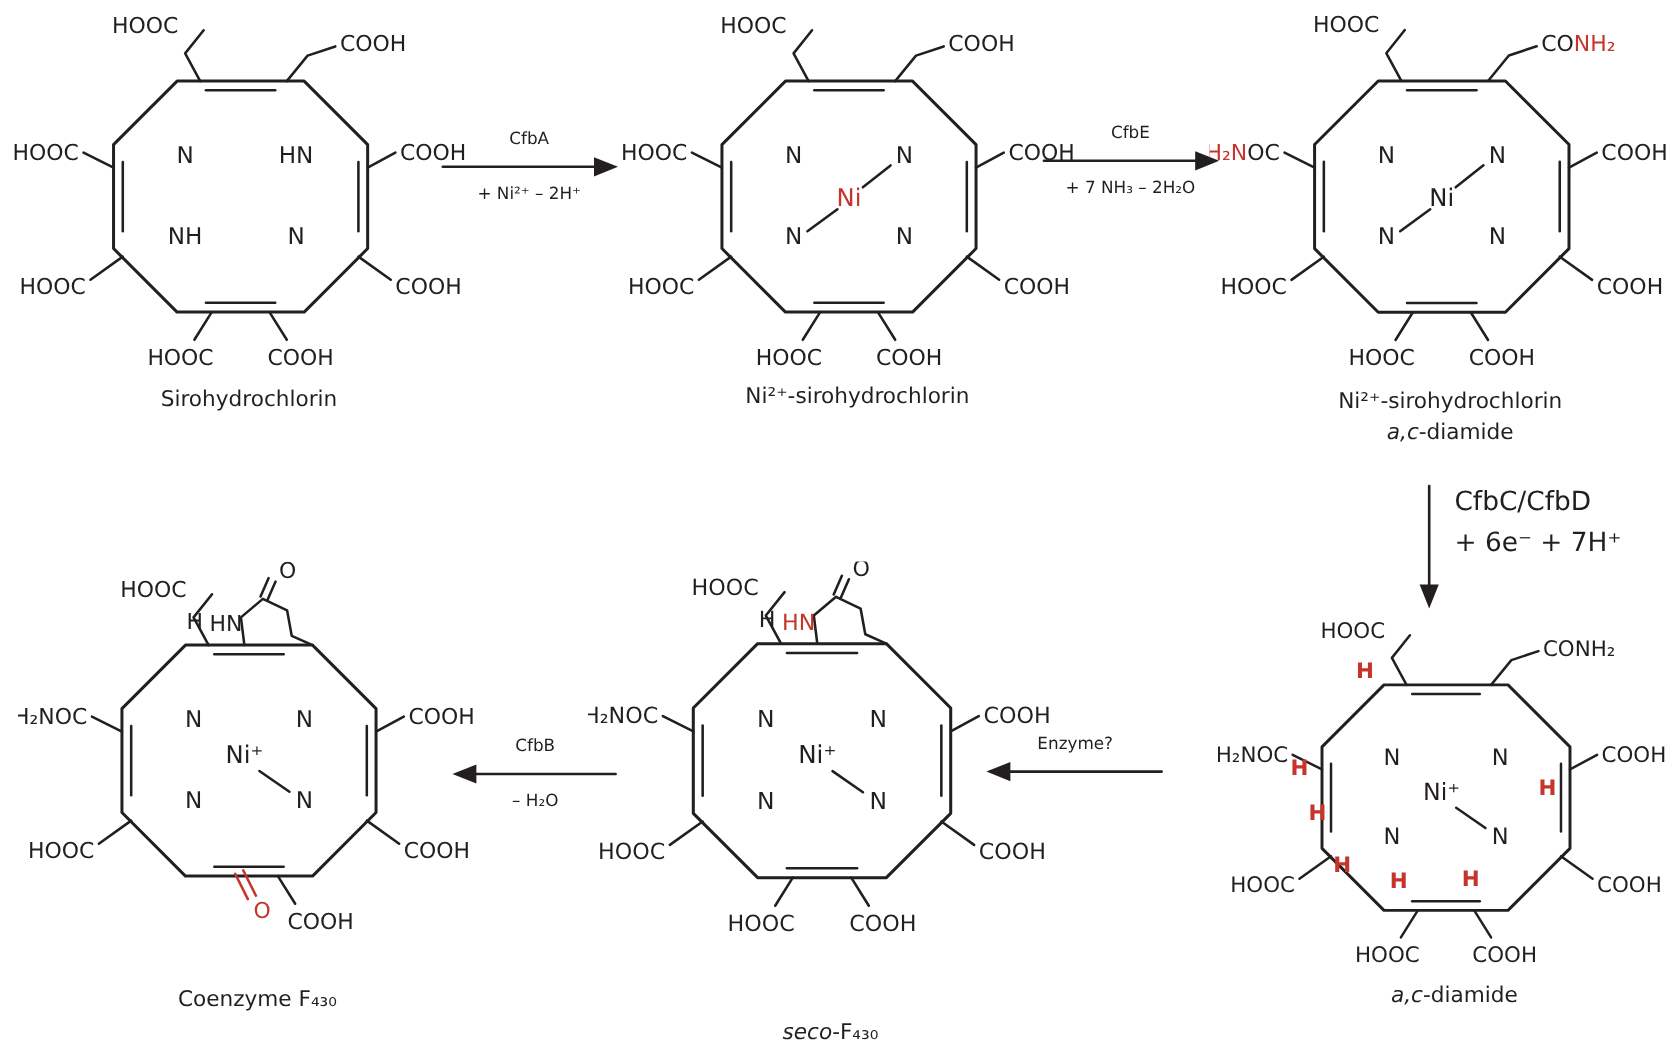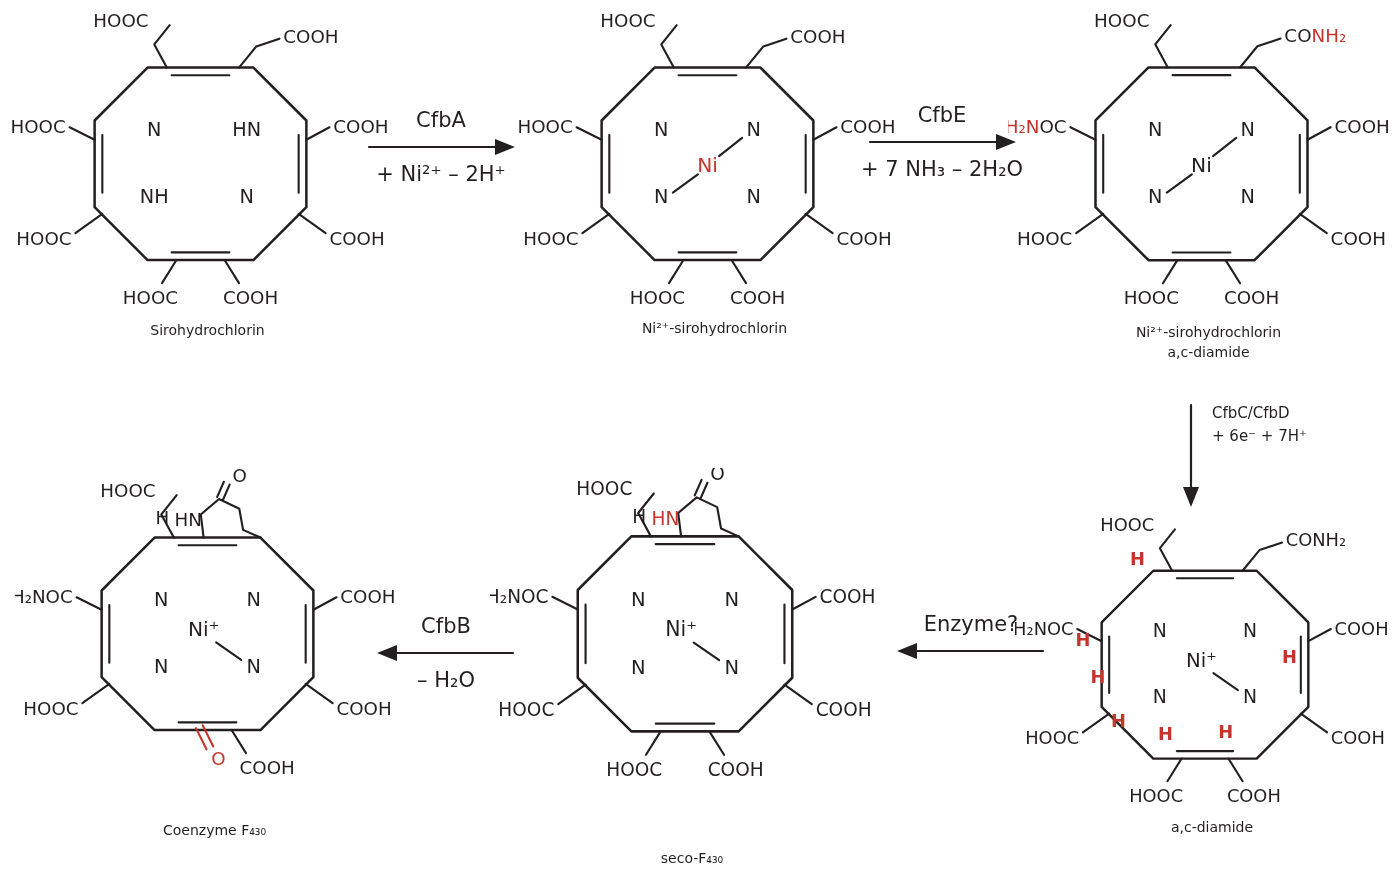--- a/index.html
+++ b/index.html
@@ -10,27 +10,27 @@
   .structure svg{display:block;}
   svg line, svg polyline{stroke:var(--ink);stroke-width:2.2;fill:none;stroke-linecap:round;stroke-linejoin:round;}
   svg polygon.ring{stroke:var(--ink);stroke-width:2.6;fill:none;stroke-linejoin:round;}
   svg polygon.head{fill:var(--ink);stroke:none;}
   svg text{fill:var(--ink);font-family:"DejaVu Sans","Liberation Sans",sans-serif;font-size:19px;}
   svg text.nlab{font-size:20px;}
   svg text.center{font-size:21px;}
   svg text.hred{font-weight:bold;font-size:19px;}
   .red{fill:var(--red);color:var(--red);}
   .red-stroke{stroke:var(--red);}
-  .caption{position:absolute;left:14px;right:0;text-align:center;font-size:14px;line-height:1.45;color:var(--ink);}
-  .ital{}
-  .arrow{position:absolute;text-align:center;font-size:21px;}
+  .caption{position:absolute;left:14px;right:0;text-align:center;font-size:18px;line-height:1.45;color:var(--ink);}
+  .ital{font-style:italic;}
+  .arrow{position:absolute;text-align:center;font-size:14px;}
   .arrow .albl{white-space:nowrap;}
   .arrow svg{display:block;margin:4px auto;}
   .varrow{position:absolute;display:flex;align-items:flex-start;}
-  .varrow .vlabels{margin-left:8px;text-align:left;font-size:15px;line-height:1.55;white-space:nowrap;}
+  .varrow .vlabels{margin-left:8px;text-align:left;font-size:22px;line-height:1.55;white-space:nowrap;}
 </style>
 </head>
 <body>
 
 <svg width="0" height="0" style="position:absolute" aria-hidden="true">
   <defs>
     <g id="ring-base">
       <polygon class="ring" points="145,70 255,70 310,125 310,215 255,270 145,270 90,215 90,125"></polygon>
       <line x1="170" y1="78" x2="230" y2="78"></line>
       <line x1="98" y1="140" x2="98" y2="200"></line>
@@ -189,21 +189,21 @@
       <text class="hred red" x="108" y="236" text-anchor="middle">H</text>
       <text class="hred red" x="158" y="250" text-anchor="middle">H</text>
       <text class="hred red" x="222" y="248" text-anchor="middle">H</text>
       <text class="hred red" x="290" y="168" text-anchor="middle">H</text>
     </svg>
     <div class="caption" style="top:312px;">
       <div><span class="ital">a,c</span><span>-diamide</span></div>
     </div>
   </div>
 
-  <div class="arrow" style="left:892px;top:612px;width:158px;">
+  <div class="arrow" style="left:817px;top:612px;width:158px;">
     <div class="albl">Enzyme?</div>
     <svg width="150" height="22">
       <line x1="19" y1="11" x2="147" y2="11"></line>
       <polygon class="head" points="21,3 1,11 21,19"></polygon>
     </svg>
   </div>
 
   <div class="structure" style="left:490px;top:468px;">
     <svg viewBox="0 0 400 330" width="390" height="322">
       <use href="#ring-base"></use>

